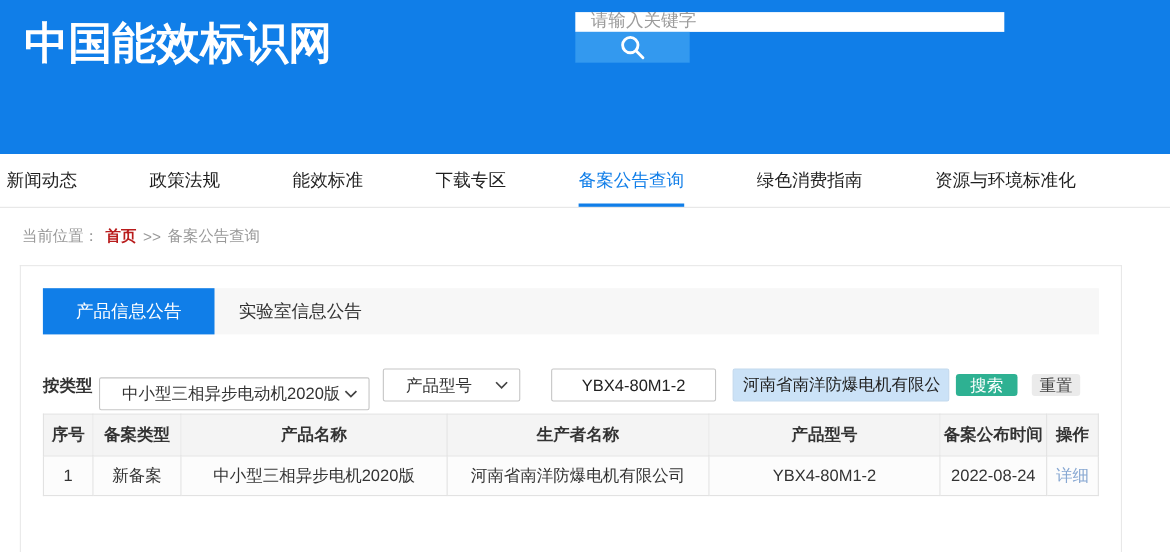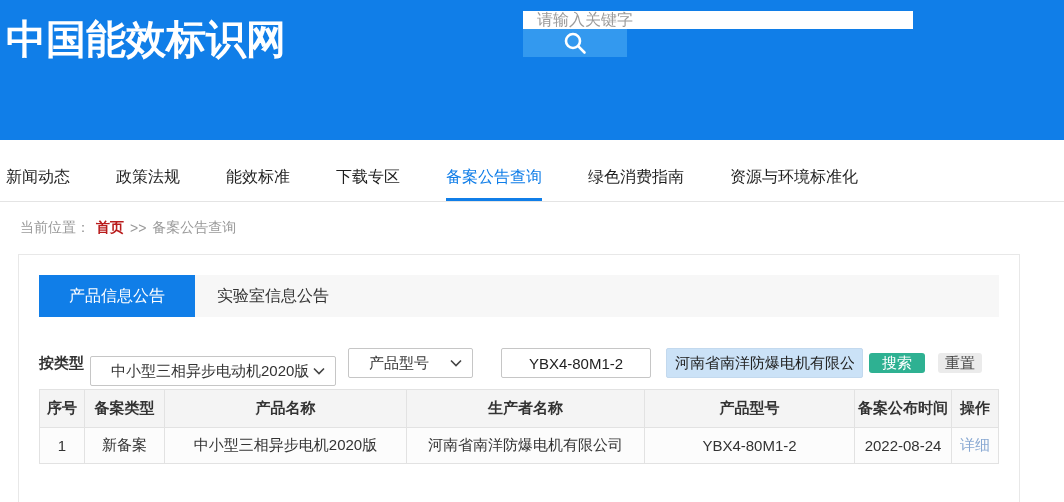--- a/index.html
+++ b/index.html
@@ -11,21 +11,21 @@
     position: relative;
   }
 
   
   .site-header {
     position: relative;
     width: 1064px; height: 140px;
     background: #107EE8;
   }
   .logo {
-    position: absolute; left: 6px; top: 12px;
+    position: absolute; left: 22px; top: 12px;
     font-size: 40px; font-weight: bold; color: #ffffff;
     letter-spacing: 0px; white-space: nowrap;
   }
   .search-bar {
     position: absolute; left: 523px; top: 11px;
     display: flex; height: 46px; flex-direction: column;
   }
   .search-input {
     width: 390px; height: 46px;
     border: none; outline: none;
@@ -42,22 +42,21 @@
     display: flex; align-items: center; justify-content: center;
   }
 
   
   .main-nav {
     width: 1064px; height: 49px;
     background: #ffffff;
     border-bottom: 1px solid #e4e4e4;
     display: flex; align-items: stretch;
     padding-left: 6px;
-    gap: 46px;
-    margin-top: 13px;
+    gap: 66px;
   }
   .nav-item {
     position: relative;
     display: flex; align-items: center;
     font-size: 16px; color: #1f1f1f;
     cursor: pointer; white-space: nowrap;
   }
   .nav-item.active { color: #107EE8; }
   .nav-item.active::after {
     content: ""; position: absolute;

